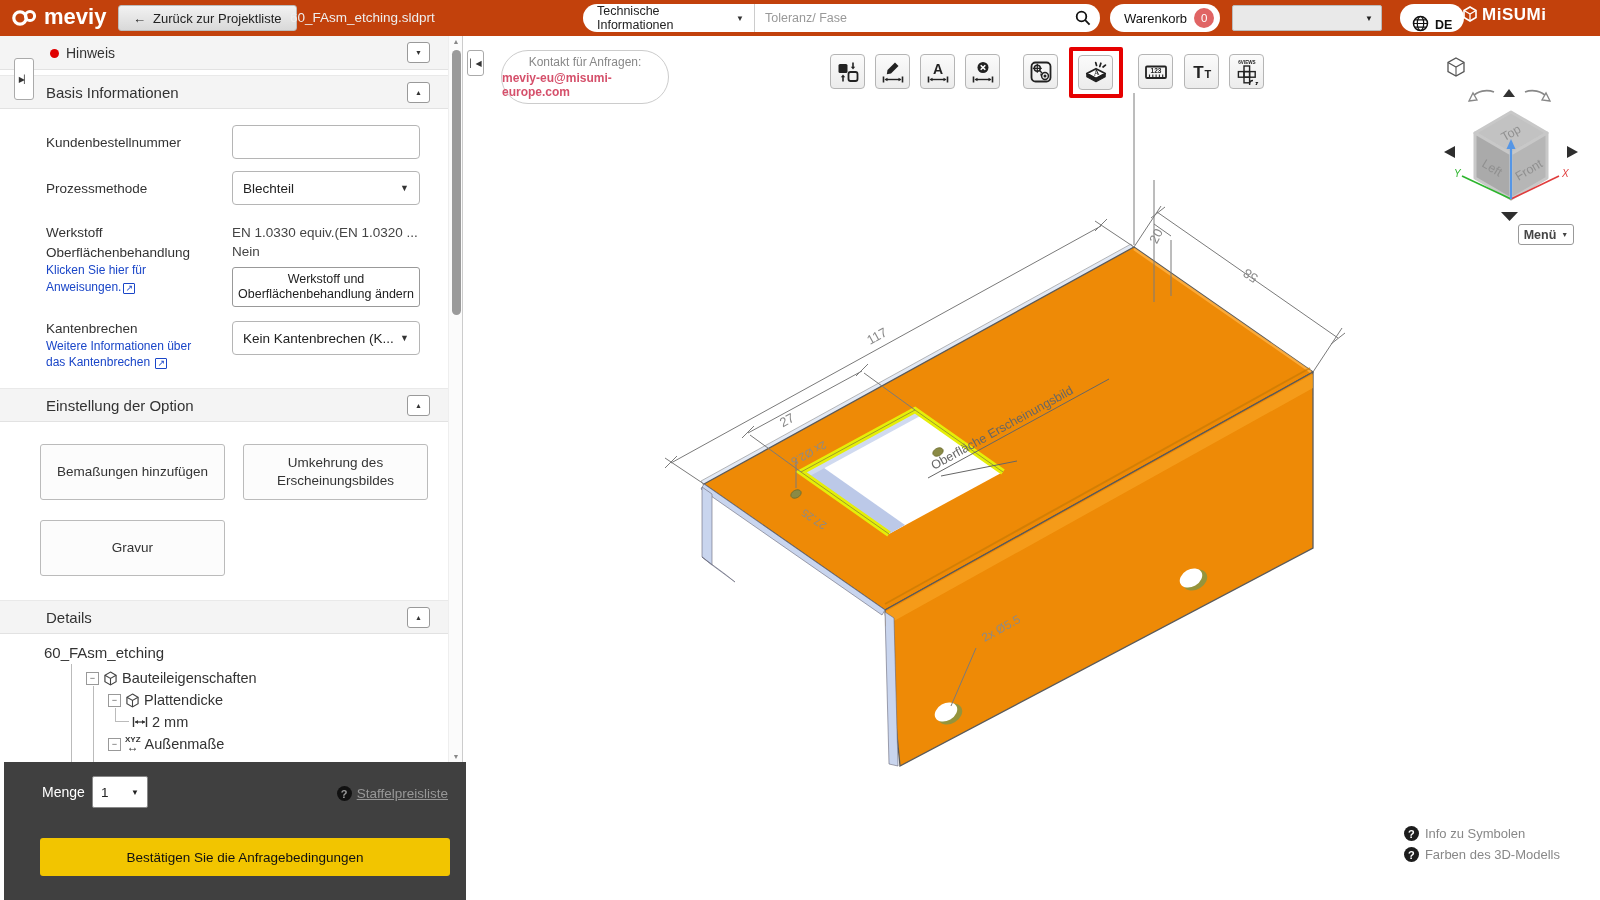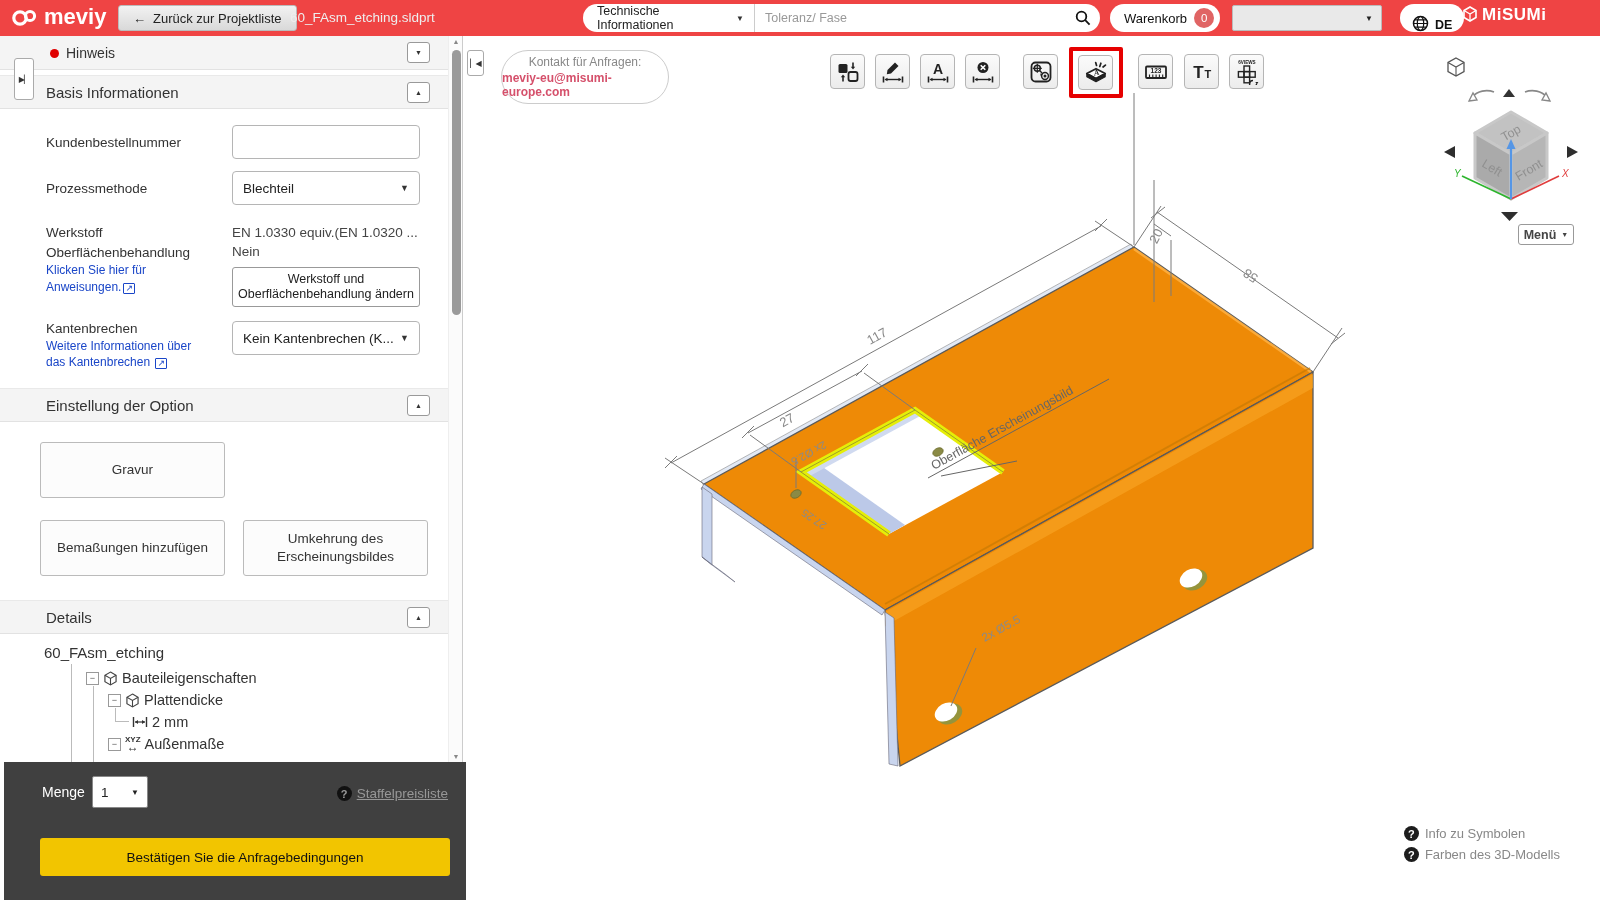--- a/index.html
+++ b/index.html
@@ -1,19 +1,19 @@
 <!DOCTYPE html>
 <html><head>
 <meta charset="utf-8">
 <style>
   * { margin:0; padding:0; box-sizing:border-box; }
   html,body { width:1600px; height:900px; font-family:"Liberation Sans",sans-serif; background:#fff; overflow:hidden; }
 
   
-  .topbar { position:absolute; left:0; top:0; width:1600px; height:36px; background:#ef4444; z-index:50; }
+  .topbar { position:absolute; left:0; top:0; width:1600px; height:36px; background:#c2410c; z-index:50; }
   .brand { position:absolute; left:10px; top:4px; display:flex; align-items:center; gap:4px; color:#fff; font-size:22px; font-weight:bold; }
   .back-btn { position:absolute; left:118px; top:5px; height:26px; padding:0 14px; background:linear-gradient(#f2f2f2,#d9d9d9); border-radius:3px; font-size:13px; color:#222; display:flex; align-items:center; gap:7px; border:1px solid #bbb; cursor:pointer; }
   .filename { position:absolute; left:290px; top:10px; color:#eee; font-size:13.5px; }
   .searchwrap { position:absolute; left:583px; top:4px; width:517px; height:28px; background:#fff; border-radius:15px; display:flex; align-items:center; overflow:hidden; }
   .search-cat { width:172px; height:100%; border-right:1px solid #ccc; display:flex; align-items:center; justify-content:space-between; padding:0 10px 0 14px; font-size:12.5px; color:#222; cursor:pointer; }
   .search-cat .chev { font-size:8px; color:#333; }
   .searchwrap input { flex:1; border:none; outline:none; font-size:12.5px; padding:0 10px; color:#333; font-family:"Liberation Sans",sans-serif; }
   .searchwrap input::placeholder { color:#999; }
   .mag { width:34px; display:flex; align-items:center; justify-content:center; cursor:pointer; }
   .cart-pill { position:absolute; left:1110px; top:4px; height:28px; background:#fff; border-radius:15px; display:flex; align-items:center; gap:7px; padding:0 6px 0 14px; font-size:13px; color:#111; cursor:pointer; }
@@ -194,32 +194,32 @@
         <span style="overflow:hidden;white-space:nowrap;">Kein Kantenbrechen (K...</span>
         <span class="chev">▼</span>
       </div>
     </div>
   </div>
 
   <div class="sec-head" style="margin-top:18px;">
     <span>Einstellung der Option</span>
     <span class="toggle-btn">▲</span>
   </div>
-  <div style="padding:20px 0 0 40px;">
-    <button class="optbtn">
-        <span>Gravur</span>
-      </button>
-  </div>
   <div style="display:flex;gap:18px;padding:22px 0 0 40px;">
     <button class="optbtn">
         <span>Bemaßungen hinzufügen</span>
       </button>
     <button class="optbtn">
       <span><span>Umkehrung des</span><br><span>Erscheinungsbildes</span></span>
     </button>
+  </div>
+  <div style="padding:20px 0 0 40px;">
+    <button class="optbtn">
+        <span>Gravur</span>
+      </button>
   </div>
 
   <div class="sec-head" style="margin-top:24px;">
     <span>Details</span>
     <span class="toggle-btn">▲</span>
   </div>
 
   <div class="tree">
     <div class="tl" style="left:71px;top:20px;width:1px;height:112px;"></div>
     <div class="tl" style="left:93px;top:42px;width:1px;height:90px;"></div>

